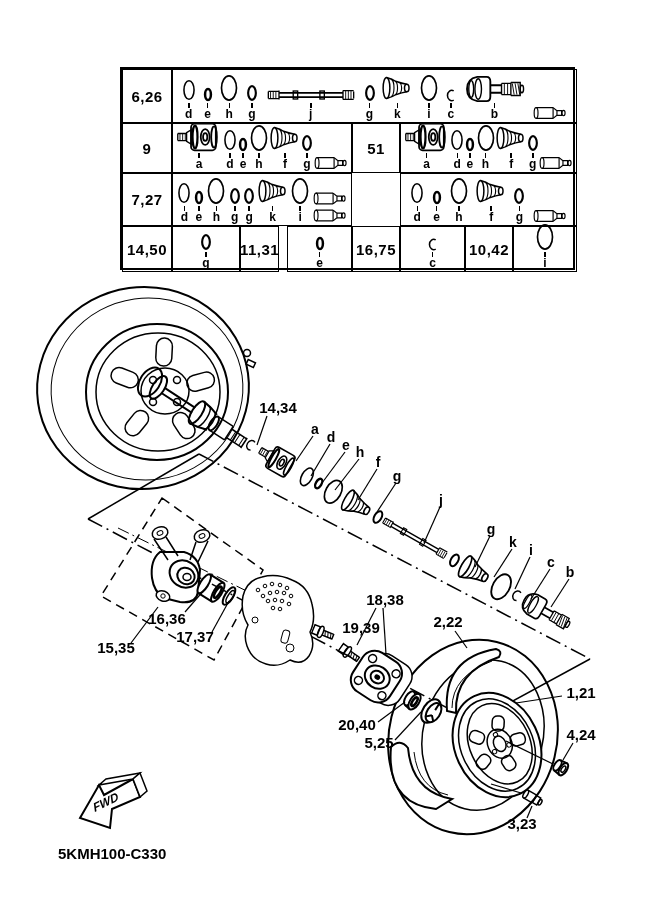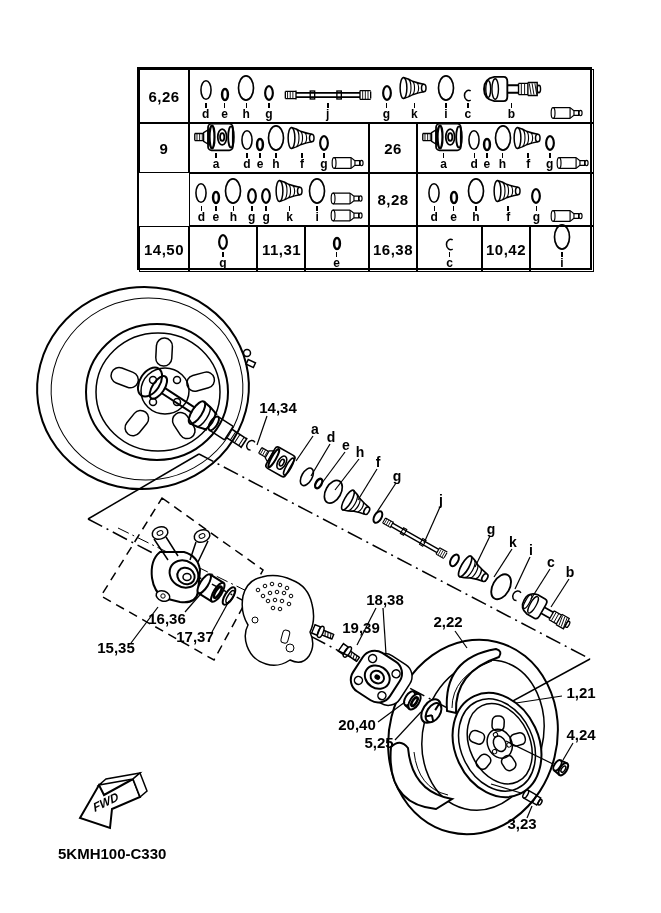--- a/index.html
+++ b/index.html
@@ -1,19 +1,19 @@
 <!DOCTYPE html>
 <html><head>
 <meta charset="utf-8">
 <style>
   html,body{margin:0;padding:0;background:#fff;}
   #stage{position:relative;width:661px;height:913px;background:#fff;overflow:hidden;
          font-family:"Liberation Sans",sans-serif;color:#000;}
   
-  #ptable{position:absolute;left:137px;top:67px;width:455px;height:203px;border:2px solid #000;box-sizing:border-box;text-decoration:underline;}
+  #ptable{position:absolute;left:120px;top:67px;width:455px;height:203px;border:2px solid #000;box-sizing:border-box;text-decoration:underline;}
   .cell{position:absolute;box-sizing:border-box;border:1px solid #000;display:flex;align-items:center;justify-content:center;}
   .cell.ref{font-weight:700;font-size:15px;letter-spacing:.5px;}
   .cell.parts{justify-content:space-evenly;align-items:flex-end;padding:3px 2px 2px 2px;}
   .pi{display:flex;flex-direction:column;align-items:center;justify-content:flex-end;}
   .pi svg{display:block;}
   .tick{width:1.5px;height:5px;background:#000;}
   .pl{font-weight:700;font-size:12px;line-height:12px;}
   
   svg .s1{stroke:#000;stroke-width:1;fill:none;}
   svg .s15{stroke:#000;stroke-width:1.5;fill:none;}
@@ -501,21 +501,21 @@
           </svg>
           <div class="tick"></div>
           <span class="pl">g</span>
         </div>
         <div class="pi">
           <svg width="34" height="14">
             <use href="#ic-tube" width="34" height="14"></use>
           </svg>
         </div>
       </div>
-    <div class="cell ref" style="left:230px;top:54px;width:48px;height:50px">26</div>
+    <div class="cell ref" style="left:230px;top:54px;width:48px;height:50px">51</div>
     <div class="cell parts" style="left:278px;top:54px;width:177px;height:50px">
         <div class="pi">
           <svg width="46" height="32">
             <use href="#ic-jinner" width="46" height="32"></use>
           </svg>
           <div class="tick"></div>
           <span class="pl">a</span>
         </div>
         <div class="pi">
           <svg width="14" height="26">
@@ -552,20 +552,21 @@
           <div class="tick"></div>
           <span class="pl">g</span>
         </div>
         <div class="pi">
           <svg width="34" height="14">
             <use href="#ic-tube" width="34" height="14"></use>
           </svg>
         </div>
       </div>
 
+    <div class="cell ref" style="left:0;top:104px;width:50px;height:53px">7,27</div>
     <div class="cell parts" style="left:50px;top:104px;width:180px;height:53px">
         <div class="pi">
           <svg width="14" height="26">
             <use href="#ic-oring" width="14" height="26"></use>
           </svg>
           <div class="tick"></div>
           <span class="pl">d</span>
         </div>
         <div class="pi">
           <svg width="10" height="17">
@@ -608,21 +609,20 @@
           </svg>
           <div class="tick"></div>
           <span class="pl">i</span>
         </div>
         <div class="pi">
           <svg width="34" height="32">
             <use href="#ic-tube2" width="34" height="32"></use>
           </svg>
         </div>
       </div>
-    <div class="cell ref" style="left:230px;top:104px;width:48px;height:53px">8,28</div>
     <div class="cell parts" style="left:278px;top:104px;width:177px;height:53px">
         <div class="pi">
           <svg width="14" height="26">
             <use href="#ic-oring" width="14" height="26"></use>
           </svg>
           <div class="tick"></div>
           <span class="pl">d</span>
         </div>
         <div class="pi">
           <svg width="10" height="17">
@@ -662,31 +662,31 @@
     <div class="cell ref" style="left:0;top:157px;width:50px;height:46px">14,50</div>
     <div class="cell parts" style="left:50px;top:157px;width:68px;height:46px">
         <div class="pi">
           <svg width="12" height="20">
             <use href="#ic-ringg" width="12" height="20"></use>
           </svg>
           <div class="tick"></div>
           <span class="pl">g</span>
         </div>
       </div>
-    <div class="cell ref" style="left:118px;top:157px;width:49px;height:46px">11,31</div>
+    <div class="cell ref" style="left:118px;top:157px;width:39px;height:46px">11,31</div>
     <div class="cell parts" style="left:165px;top:157px;width:65px;height:46px">
         <div class="pi">
           <svg width="10" height="17">
             <use href="#ic-ringsm" width="10" height="17"></use>
           </svg>
           <div class="tick"></div>
           <span class="pl">e</span>
         </div>
       </div>
-    <div class="cell ref" style="left:230px;top:157px;width:48px;height:46px">16,38</div>
+    <div class="cell ref" style="left:230px;top:157px;width:48px;height:46px">16,75</div>
     <div class="cell parts" style="left:278px;top:157px;width:65px;height:46px">
         <div class="pi">
           <svg width="10" height="15">
             <use href="#ic-clipc" width="10" height="15"></use>
           </svg>
           <div class="tick"></div>
           <span class="pl">c</span>
         </div>
       </div>
     <div class="cell ref" style="left:343px;top:157px;width:48px;height:46px">10,42</div>

